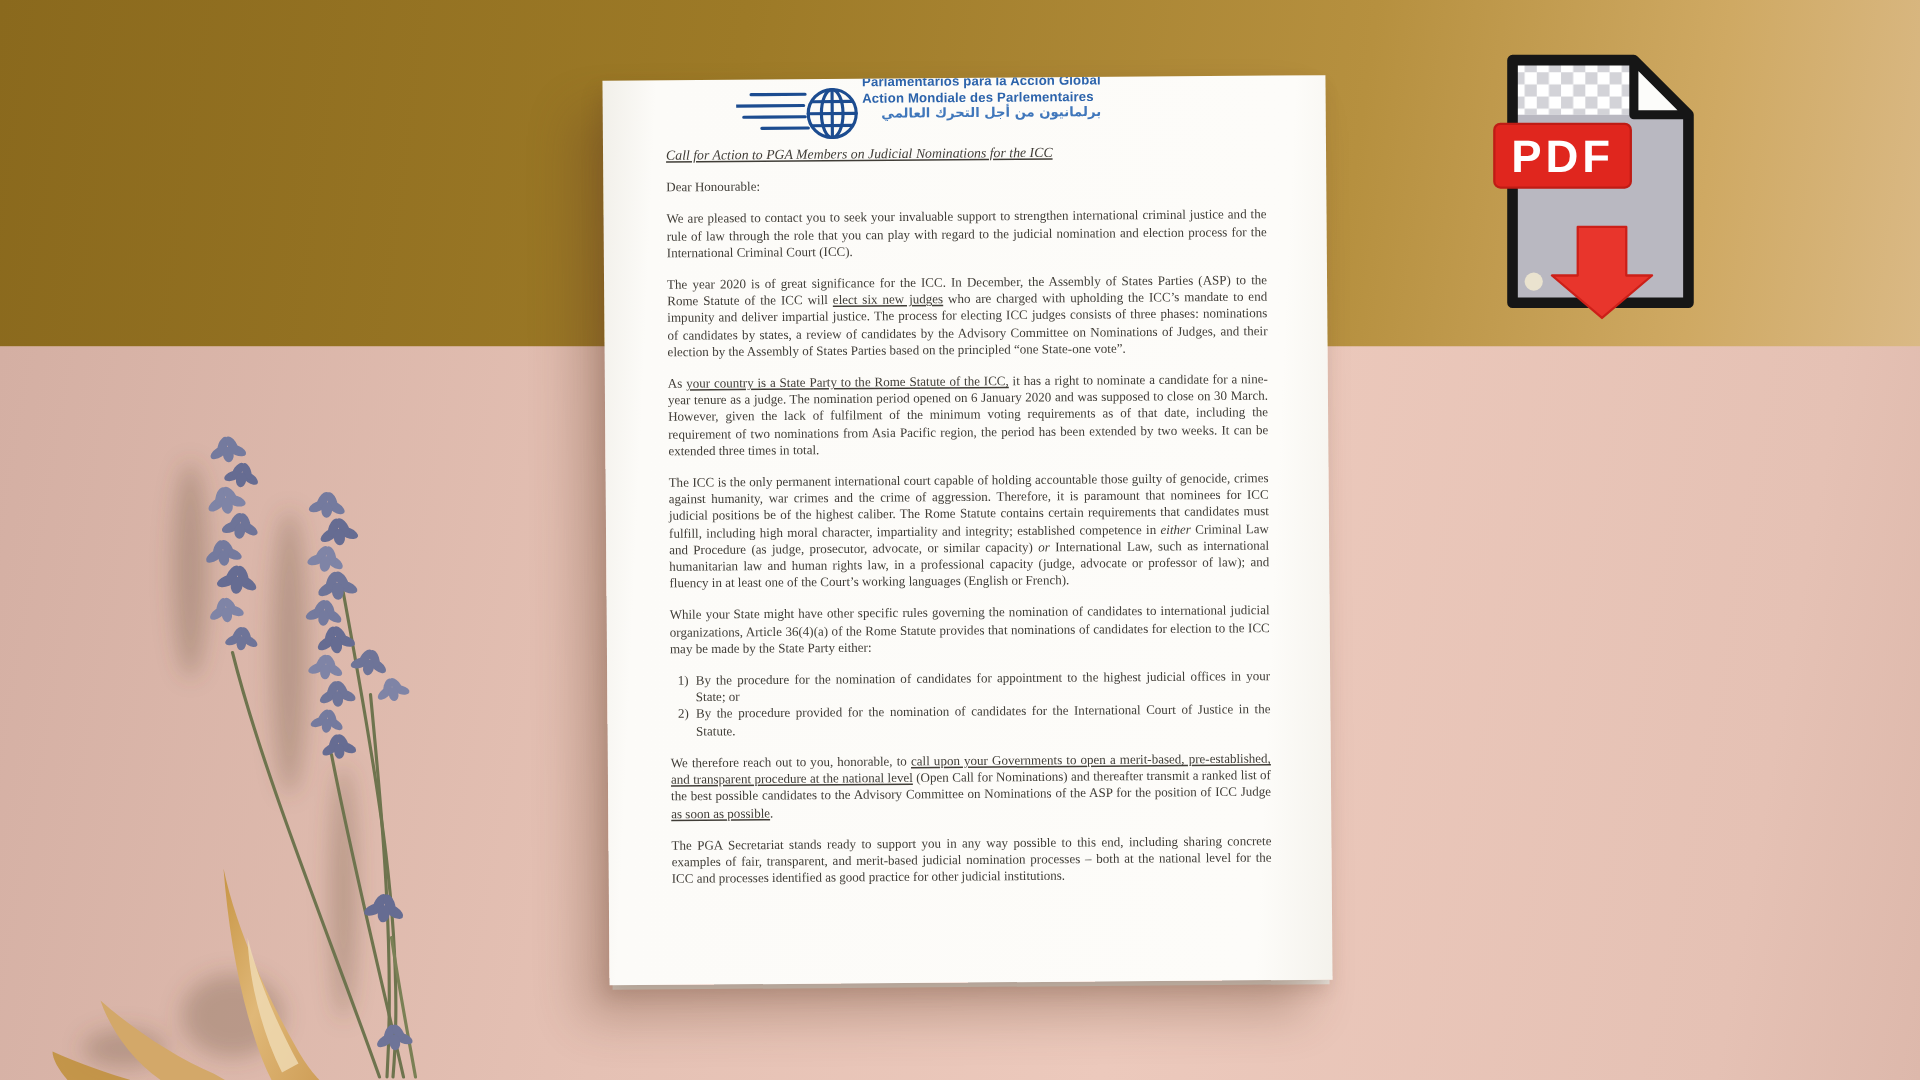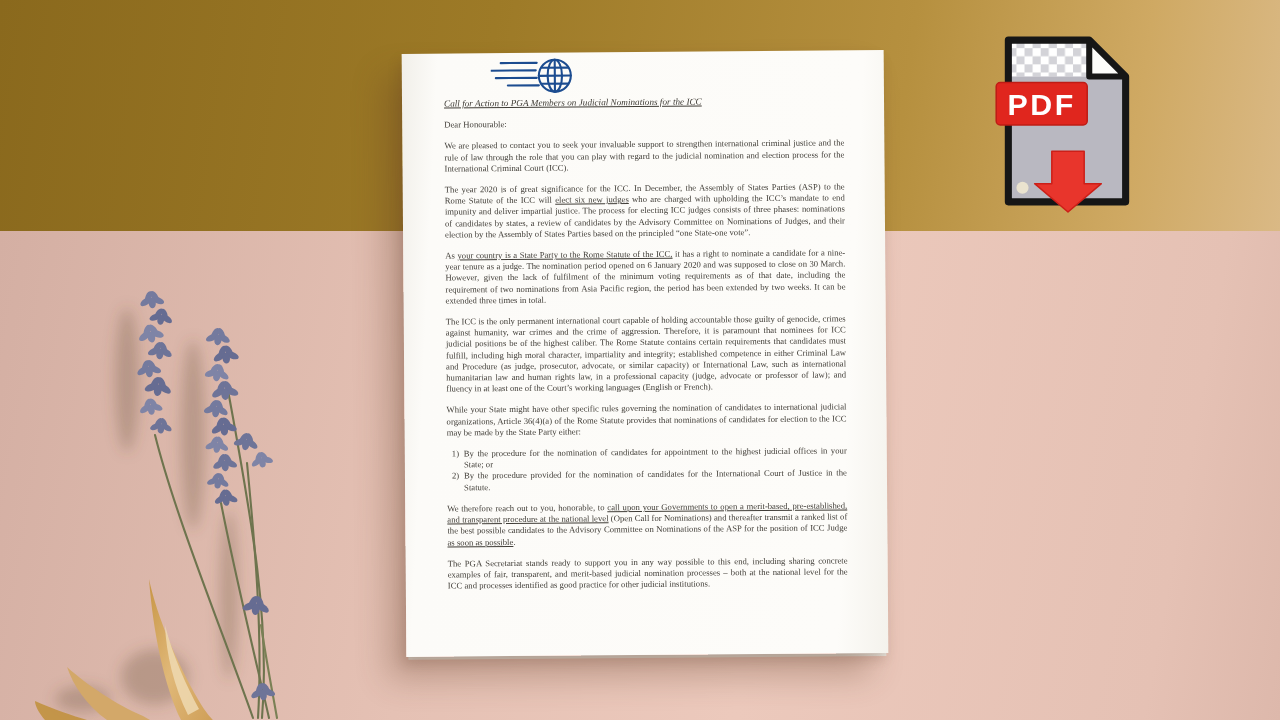--- a/index.html
+++ b/index.html
@@ -25,21 +25,21 @@
   .globe-svg{position:absolute;left:47px;top:1px;}
   .lh-text{position:absolute;left:131px;top:-3px;white-space:nowrap;}
   .lh-line{font:bold 8.8px/10.8px "Liberation Sans",sans-serif;color:#2c63ab;letter-spacing:.1px;}
   .lh-line.ar{font:8.8px/11px "DejaVu Sans",sans-serif;font-weight:600;color:#4077bb;}
 
   .letter-body{margin:0 40px 0 42px;color:#403d37;font:8.7px/11.2px "Liberation Serif",serif;text-align:justify;}
   .title{font-style:italic;text-decoration:underline;font-size:9.2px;margin:1px 0 10px;text-align:left;}
   .salutation{margin:0 0 10px;text-align:left;}
   .p{margin:0 0 10px;}
   .u{text-decoration:underline;}
-  .i{}
+  .i{font-style:italic;}
   .num-list{list-style:none;margin:0 0 10px;padding:0;}
   .num-list li{display:flex;}
   .num{flex:0 0 17px;box-sizing:border-box;padding-left:5px;}
   .li-text{flex:1;text-align:justify;}
 
   
   .pdf-wrap{position:absolute;left:992px;top:32px;width:152px;height:182px;cursor:pointer;}
 </style>
 </head>
 <body>
@@ -129,20 +129,25 @@
           <line x1="5" y1="24" x2="46" y2="24"></line>
           <line x1="17" y1="31.5" x2="48" y2="31.5"></line>
           <circle cx="64" cy="22" r="16"></circle>
           <ellipse cx="64" cy="22" rx="7.2" ry="16"></ellipse>
           <line x1="64" y1="6" x2="64" y2="38"></line>
           <line x1="50.5" y1="14" x2="77.5" y2="14"></line>
           <line x1="48" y1="22" x2="80" y2="22"></line>
           <line x1="50.5" y1="30" x2="77.5" y2="30"></line>
         </g>
       </svg>
+      <div class="lh-text">
+        <div class="lh-line">Parlamentarios para la Acción Global</div>
+        <div class="lh-line">Action Mondiale des Parlementaires</div>
+        <div class="lh-line ar" dir="rtl">برلمانيون من أجل التحرك العالمي</div>
+      </div>
     </div>
 
     <div class="letter-body">
       <div class="title">Call for Action to PGA Members on Judicial Nominations for the ICC</div>
       <p class="salutation">Dear Honourable:</p>
 
       <p class="p"><span>We are pleased to contact you to seek your invaluable support to strengthen international criminal justice and the rule of law through the role that you can play with regard to the judicial nomination and election process for the International Criminal Court (ICC).</span></p>
       <p class="p"><span>The year 2020 is of great significance for the ICC. In December, the Assembly of States Parties (ASP) to the Rome Statute of the ICC will </span><span class="u">elect six new judges</span><span> who are charged with upholding the ICC’s mandate to end impunity and deliver impartial justice. The process for electing ICC judges consists of three phases: nominations of candidates by states, a review of candidates by the Advisory Committee on Nominations of Judges, and their election by the Assembly of States Parties based on the principled “one State-one vote”.</span></p>
       <p class="p"><span>As </span><span class="u">your country is a State Party to the Rome Statute of the ICC,</span><span> it has a right to nominate a candidate for a nine-year tenure as a judge. The nomination period opened on 6 January 2020 and was supposed to close on 30 March. However, given the lack of fulfilment of the minimum voting requirements as of that date, including the requirement of two nominations from Asia Pacific region, the period has been extended by two weeks. It can be extended three times in total.</span></p>
       <p class="p"><span>The ICC is the only permanent international court capable of holding accountable those guilty of genocide, crimes against humanity, war crimes and the crime of aggression. Therefore, it is paramount that nominees for ICC judicial positions be of the highest caliber. The Rome Statute contains certain requirements that candidates must fulfill, including high moral character, impartiality and integrity; established competence in </span><span class="i">either</span><span> Criminal Law and Procedure (as judge, prosecutor, advocate, or similar capacity) </span><span class="i">or</span><span> International Law, such as international humanitarian law and human rights law, in a professional capacity (judge, advocate or professor of law); and fluency in at least one of the Court’s working languages (English or French).</span></p>

